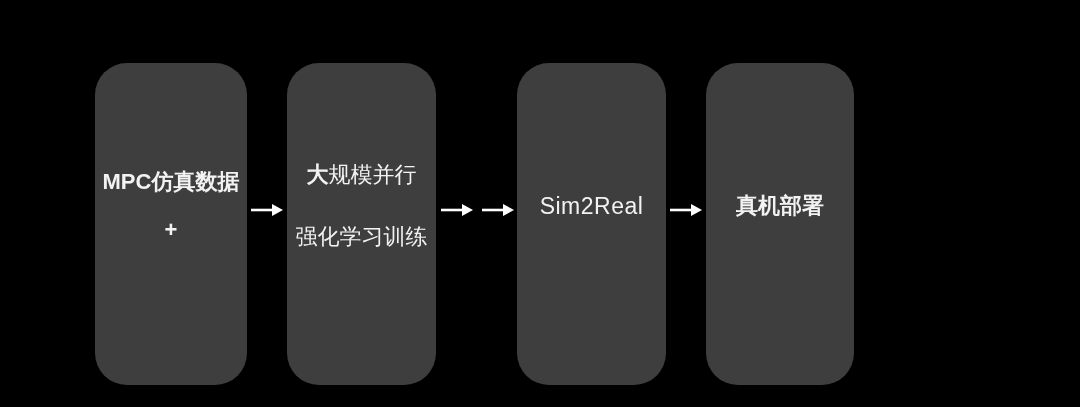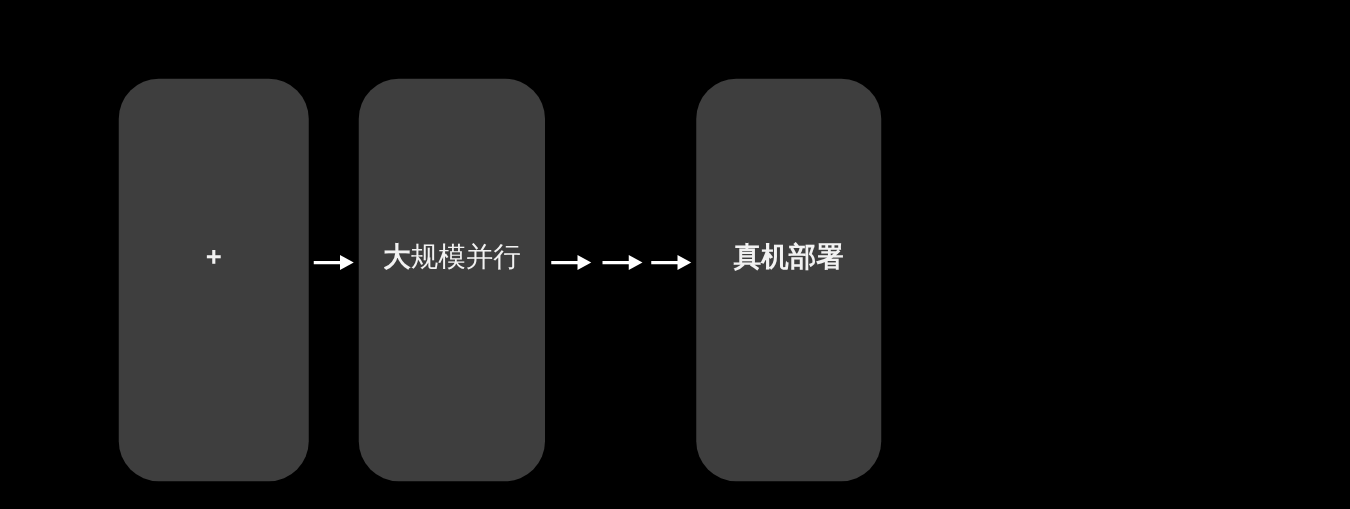--- a/index.html
+++ b/index.html
@@ -79,52 +79,59 @@
   .arrow polygon { fill: var(--arrow-color, #fff); }
 </style>
 </head>
 <body>
 
 <div class="canvas">
   <div class="flow">
 
     <div class="node node-1">
       <div class="node-content">
+        <div class="line bold">MPC仿真数据</div>
         <div class="line bold">+</div>
       </div>
     </div>
 
     <div class="gap gap-1">
       <svg class="arrow" width="34" height="16" viewBox="0 0 34 16" aria-hidden="true">
         <line x1="1" y1="8" x2="24" y2="8" stroke-width="2.6"></line>
         <polygon points="22,2 33,8 22,14"></polygon>
       </svg>
     </div>
 
     <div class="node node-2">
       <div class="node-content">
         <div class="line"><span class="bold">大</span><span>规模并行</span></div>
+        <div class="line">强化学习训练</div>
       </div>
     </div>
 
     <div class="gap gap-2">
       <svg class="arrow" width="34" height="16" viewBox="0 0 34 16" aria-hidden="true">
         <line x1="1" y1="8" x2="24" y2="8" stroke-width="2.6"></line>
         <polygon points="22,2 33,8 22,14"></polygon>
       </svg>
     </div>
 
 
     <div class="gap gap-3">
       <svg class="arrow" width="34" height="16" viewBox="0 0 34 16" aria-hidden="true">
         <line x1="1" y1="8" x2="24" y2="8" stroke-width="2.6"></line>
         <polygon points="22,2 33,8 22,14"></polygon>
       </svg>
     </div>
 
+    <div class="node node-4">
+      <div class="node-content">
+        <div class="line latin-label">Sim2Real</div>
+      </div>
+    </div>
 
     <div class="gap gap-4">
       <svg class="arrow" width="34" height="16" viewBox="0 0 34 16" aria-hidden="true">
         <line x1="1" y1="8" x2="24" y2="8" stroke-width="2.6"></line>
         <polygon points="22,2 33,8 22,14"></polygon>
       </svg>
     </div>
 
     <div class="node node-5">
       <div class="node-content">

